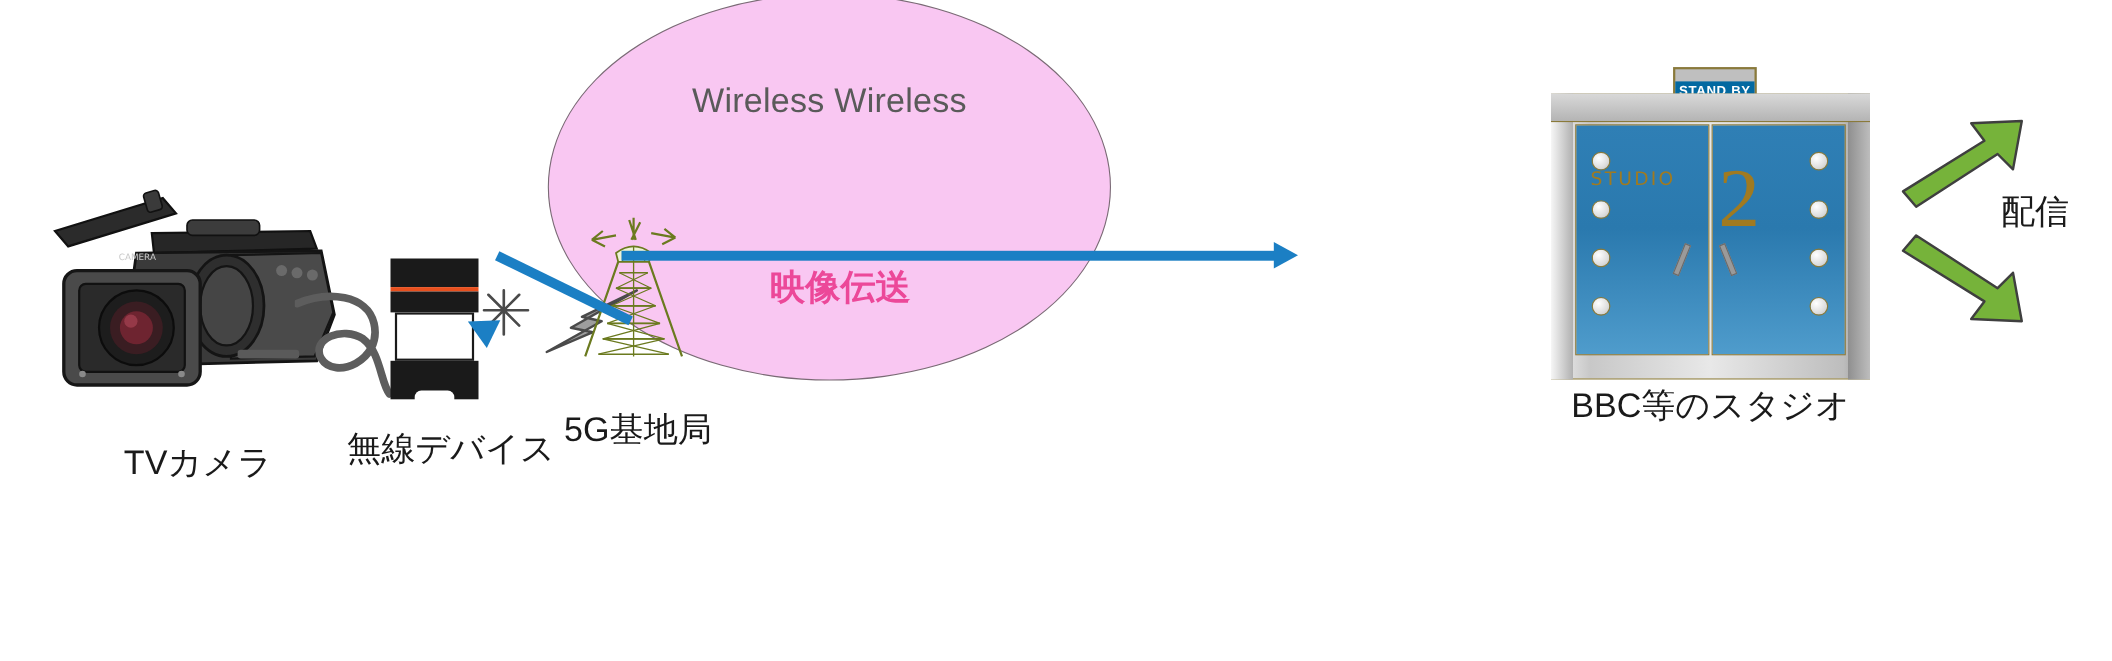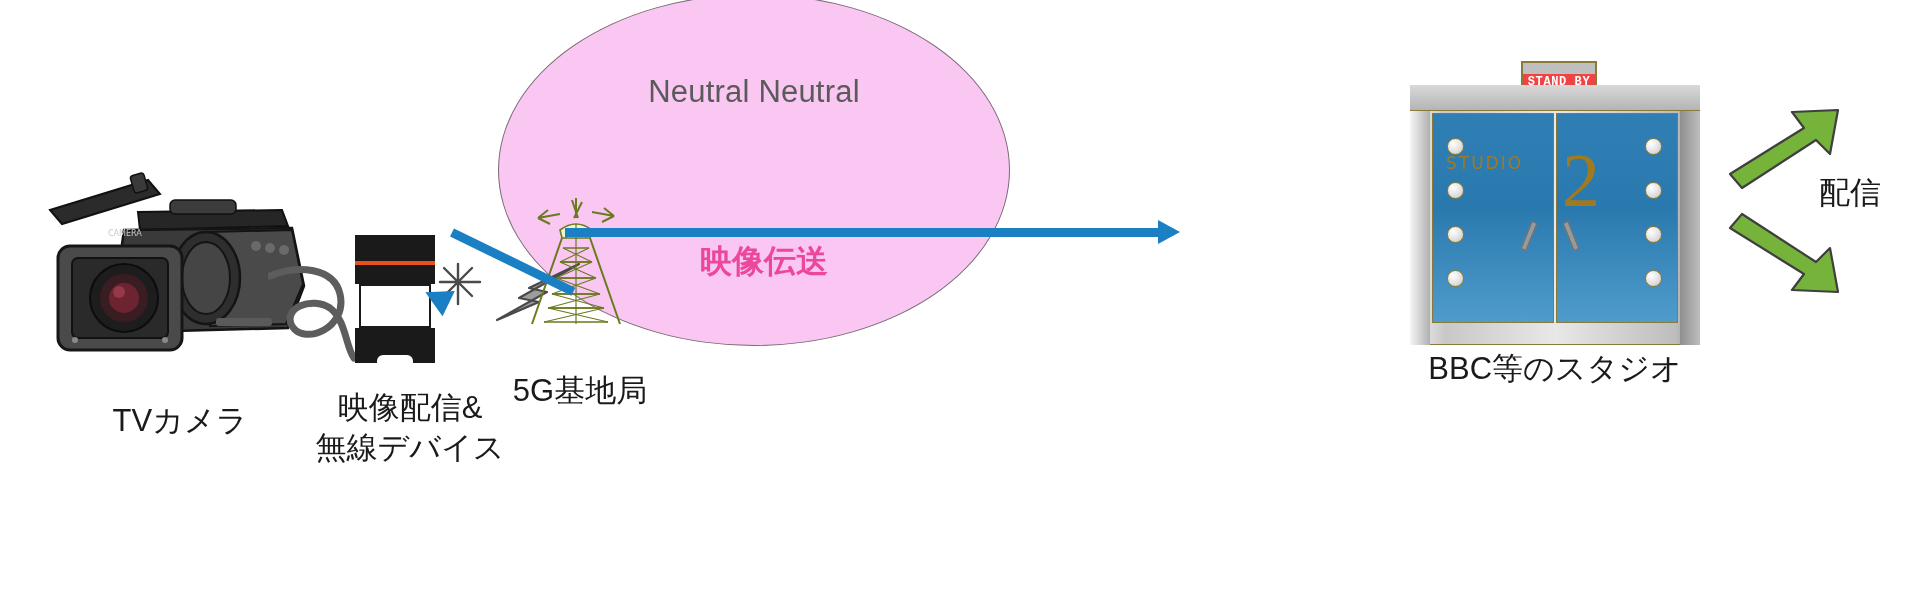--- a/index.html
+++ b/index.html
@@ -149,46 +149,46 @@
   .studio .handle-r { left:158px; transform:rotate(-22deg); }
 
   .standby {
     position:absolute; left:1521px; top:61px;
     width:76px; height:30px;
     border:2px solid #8a7a3a;
     background:#bfbfbf;
   }
   .standby .lamp {
     position:absolute; left:0; top:11px; width:72px; height:17px;
-    background:#ef4444;
+    background:#0369a1;
     color:#ffffff;
     font-size:12px; font-weight:bold;
     letter-spacing:0.6px;
     text-align:center; line-height:17px;
-    font-family:Liberation Mono, monospace;
+    font-family:Liberation Sans, sans-serif;
   }
 
   
   .green-arrows { position:absolute; left:1726px; top:100px; }
 
   
   .lbl { position:absolute; color:#1a1a1a; font-size:31px; white-space:nowrap; text-align:center; }
   .lbl-tv      { left:60px;  top:400px; width:240px; }
   .lbl-dev     { left:290px; top:388px; width:240px; line-height:1.28; }
   .lbl-bs      { left:455px; top:330px; width:250px;margin-top:40px; }
   .lbl-studio  { left:1380px; top:348px; width:350px; }
   .lbl-haishin { left:1790px; top:172px; width:120px; }
 </style>
 </head>
 <body>
 
 <div class="stage">
 
   <div class="cloud"></div>
-  <div class="cloud-title">Neutral Neutral</div>
+  <div class="cloud-title">Wireless Wireless</div>
 
   <div class="camera">
     <svg width="290" height="195" viewBox="0 0 290 195">
 
       <path d="M30 42 L128 12 L140 26 L42 56 Z" fill="#2b2b2b" stroke="#111" stroke-width="2"></path>
       <rect x="112" y="6" width="14" height="18" rx="3" fill="#3a3a3a" stroke="#111" stroke-width="1.5" transform="rotate(-16 119 15)"></rect>
 
       <path d="M118 44 L262 42 L268 58 L120 62 Z" fill="#262626" stroke="#111" stroke-width="2"></path>
       <rect x="150" y="32" width="66" height="14" rx="5" fill="#3c3c3c" stroke="#111" stroke-width="1.5"></rect>
 
@@ -297,21 +297,20 @@
   <div class="green-arrows">
     <svg width="150" height="210" viewBox="0 0 150 210">
       <path d="M4 74 L78 28 L66 12 L112 10 L104 54 L90 40 L16 88 Z" fill="#76b33a" stroke="#3f3f3f" stroke-width="2.2" stroke-linejoin="round"></path>
       <path d="M4 128 L78 174 L66 190 L112 192 L104 148 L90 162 L16 114 Z" fill="#76b33a" stroke="#3f3f3f" stroke-width="2.2" stroke-linejoin="round"></path>
     </svg>
   </div>
 
   <div class="lbl lbl-tv">TVカメラ</div>
 
   <div class="lbl lbl-dev">
-    <div>映像配信&amp;</div>
     <div>無線デバイス</div>
   </div>
 
   <div class="lbl lbl-bs">5G基地局</div>
 
   <div class="lbl lbl-haishin">配信</div>
 
   <div class="lbl lbl-studio">BBC等のスタジオ</div>
 
 </div>

